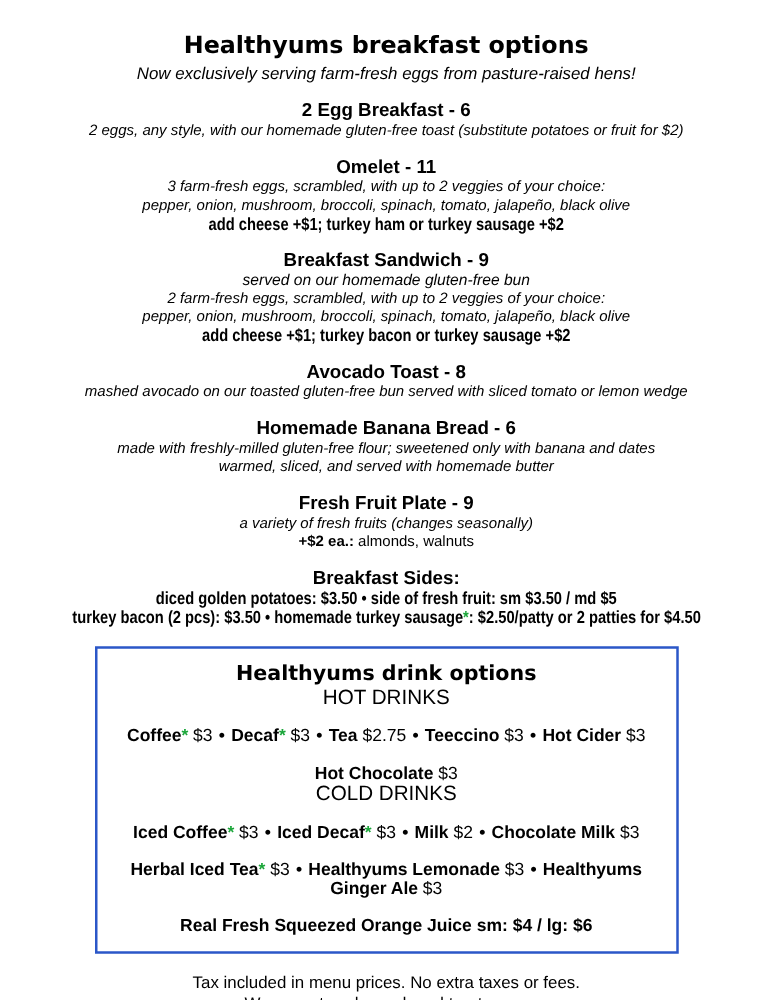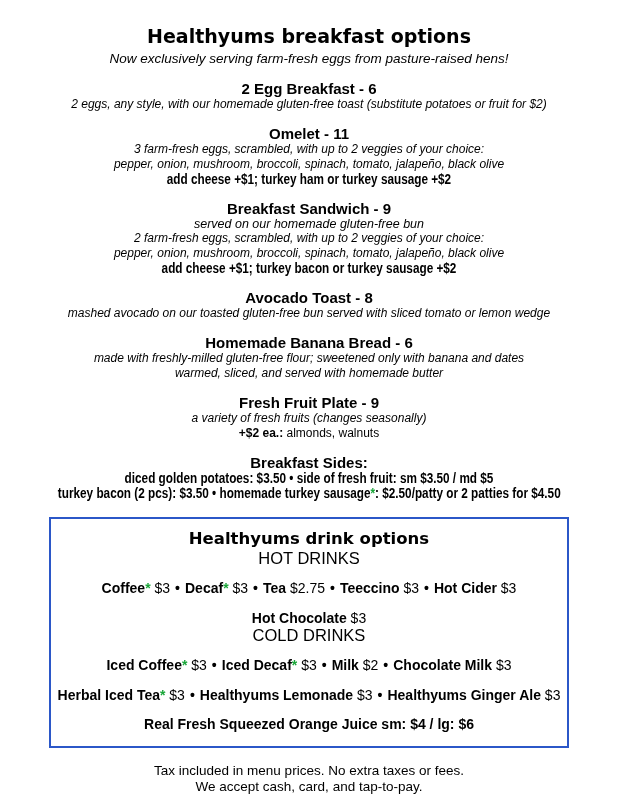--- a/index.html
+++ b/index.html
@@ -25,21 +25,21 @@
     font-weight:bold;font-size:14px;
     transform:scaleX(0.84);transform-origin:50% 50%;
     white-space:nowrap;
   }
   .i{font-style:italic;}
   .b{font-weight:bold;}
   .r{font-weight:normal;}
   .star{color:var(--green);font-weight:bold;}
   .sep{font-weight:bold;padding:0 5px;}
   .drinks-box{
-    width:520px;margin:16px auto 0;border:2px solid var(--blue);
+    width:467px;margin:16px auto 0;border:2px solid var(--blue);
     padding:8px 6px 13px;box-sizing:border-box;background:#fff;
   }
   .drinks-title{font-family:"DejaVu Sans",sans-serif;font-weight:bold;font-size:16.5px;line-height:20px;margin-top:2px;}
   .drinks-heading{font-size:16.5px;line-height:18px;font-weight:normal;}
   .drink-line{font-size:14px;line-height:15.5px;margin-top:14px;}
   .footer{margin-top:15px;font-size:13.5px;line-height:16.5px;}
 </style>
 </head>
 <body>
 

